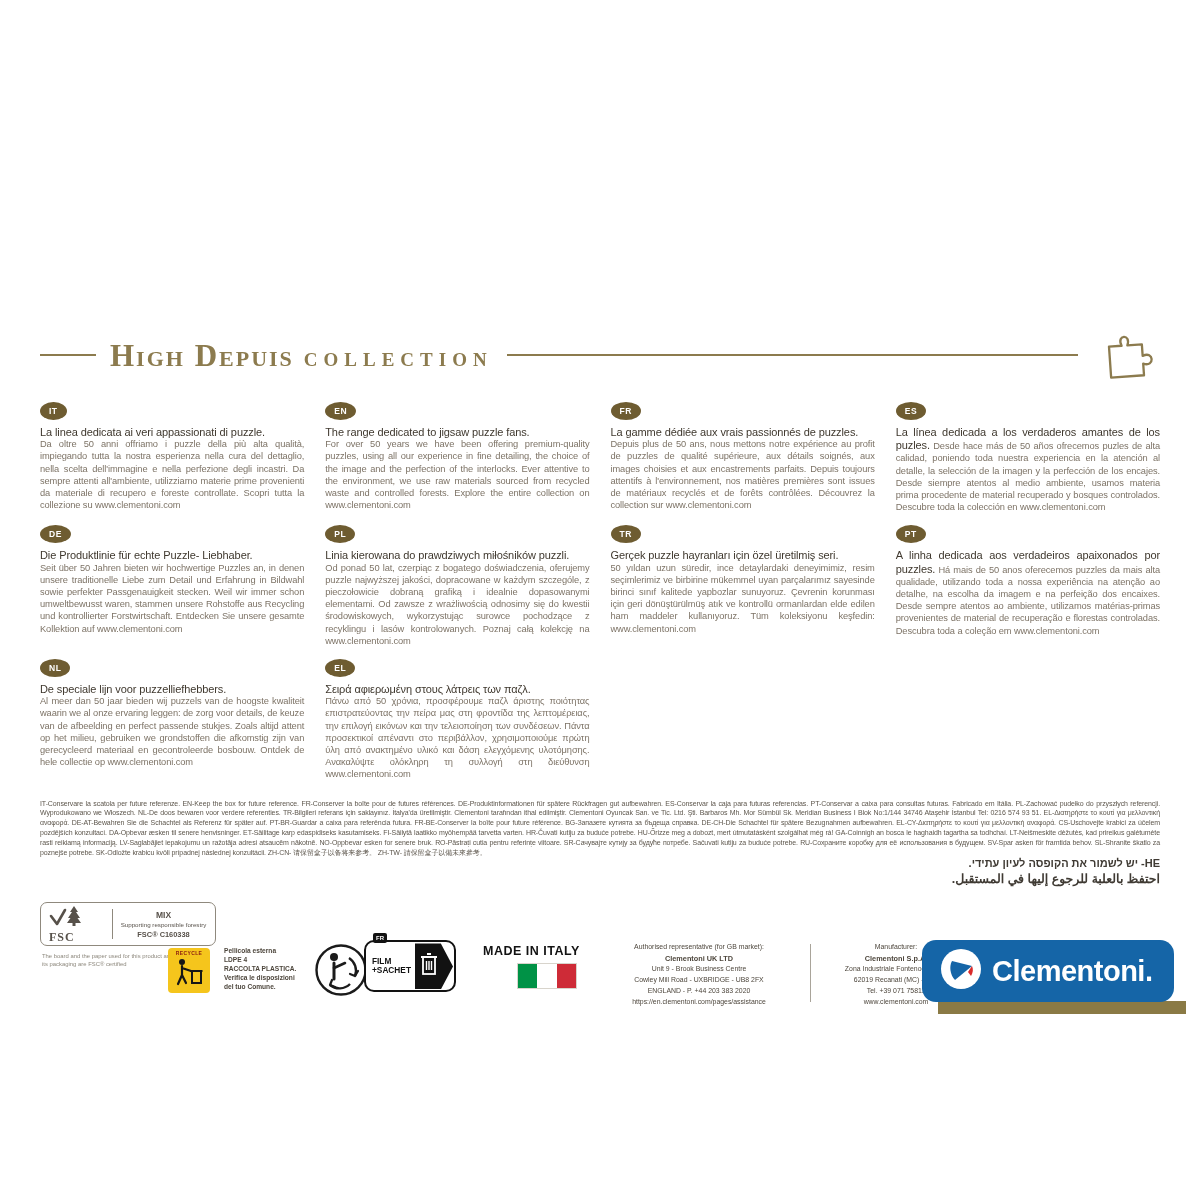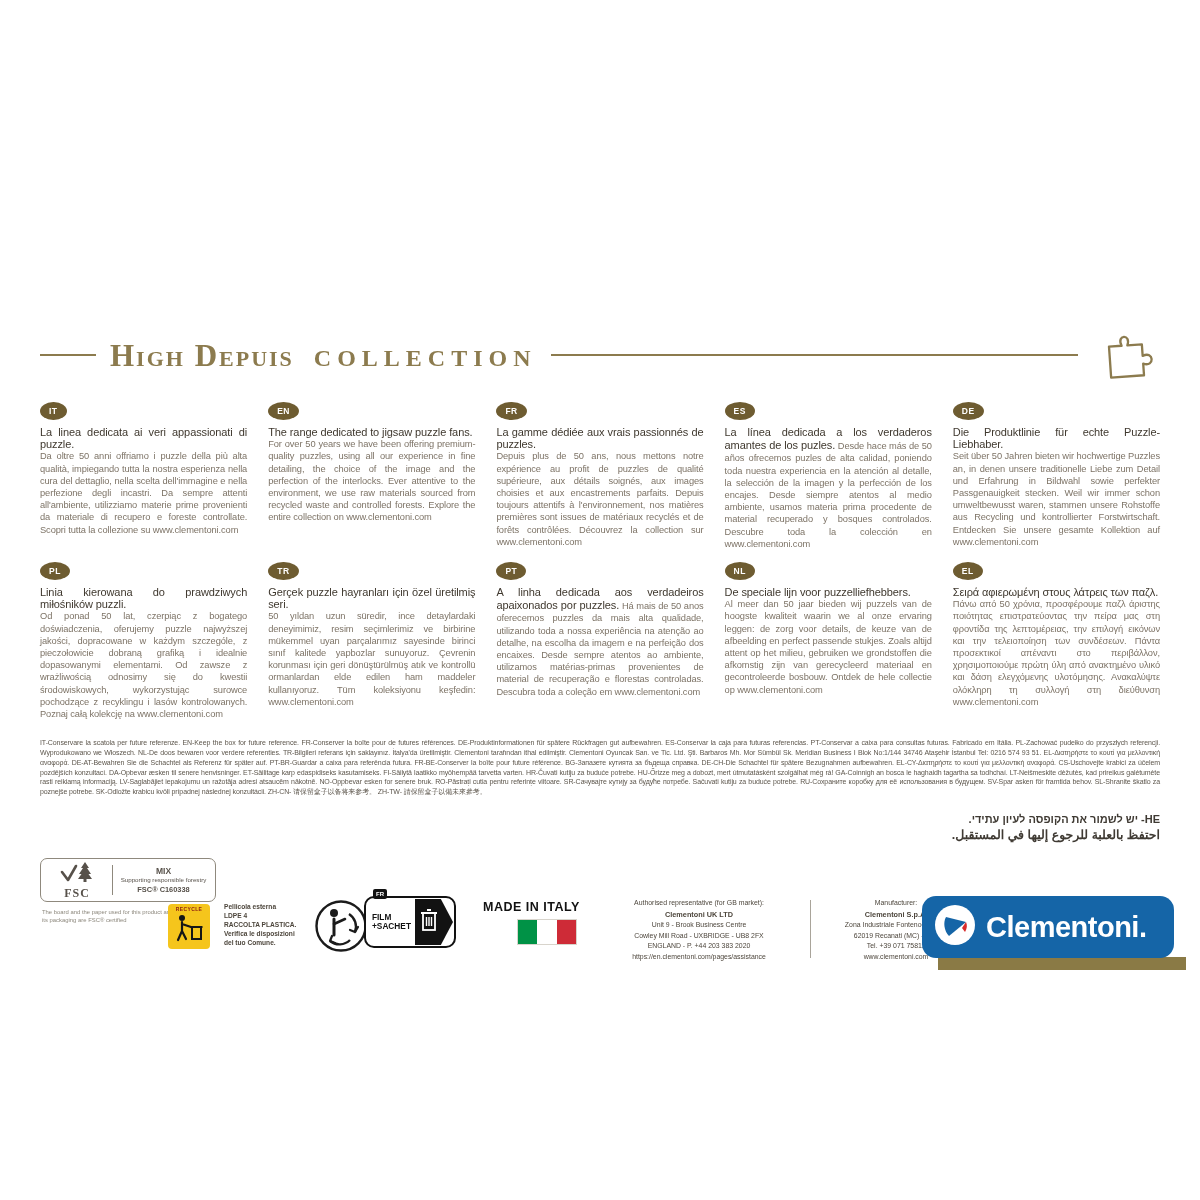--- a/index.html
+++ b/index.html
@@ -10,50 +10,50 @@
   }
 
   
   .header { display:flex; align-items:center; gap:14px; margin-top:322px; }
   .rule { height:2.6px; background:#8c7b4e; }
   .rule-left { width:56px; flex:0 0 auto; }
   .rule-fill { flex:1 1 auto; }
   .hq-title { margin:0; font-family:"Liberation Serif", serif; font-weight:bold;
     color:#8c7b4e; white-space:nowrap; line-height:1; }
   .hq-main { font-size:31px; font-variant:small-caps; letter-spacing:2px; }
-  .hq-sub  { font-size:24px; text-transform:uppercase; letter-spacing:6px; margin-left:20px; }
+  .hq-sub  { font-size:19px; text-transform:uppercase; letter-spacing:6px; margin-left:10px; }
   .puzzle-icon { flex:0 0 auto; margin-left:6px; transform:rotate(-4deg); }
 
   
-  .grid { display:grid; grid-template-columns:repeat(5,1fr); column-gap:21px; row-gap:12px; margin-top:14px; }
+  .grid { display:grid; grid-template-columns:repeat(4,1fr); column-gap:21px; row-gap:12px; margin-top:14px; }
   .lang-block { font-size:9.3px; color:#7d7366; letter-spacing:-0.1px; }
   .badge { display:inline-block; background:#6e5c31; color:#fff; font-size:8.5px;
     font-weight:bold; padding:4px 9px; border-radius:50%; letter-spacing:.5px; }
   .lang-text { margin:6px 0 0 0; text-align:justify; line-height:12.2px; }
   .lang-title { color:#3f382e; font-weight:normal; display:block; font-size:11px; }
   .inline-title .lang-title { display:inline; }
 
   
   .fine-print { margin:18px 0 0 0; font-size:7px; line-height:9.8px; color:#5d564c;
     text-align:justify; letter-spacing:-0.1px; }
 
   
-  .rtl-block { direction:rtl; padding-left:170px; margin-top:16px; color:#3f3a33; }
+  .rtl-block { direction:rtl; padding-left:170px; margin-top:0; color:#3f3a33; }
   .hebrew-line { font-size:11px; font-weight:bold; }
   .arabic-main { font-size:12.5px; font-weight:bold; margin-top:2px; }
   .arabic-sub { font-size:7.5px; margin-top:3px; color:#4d463c; }
   .arabic-sub .made { margin-right:48px; }
 
   
   .bottom { position:relative; margin-top:14px; height:140px; }
 
   .fsc-box { position:absolute; left:0; top:2px; width:176px; height:44px;
     border:1.6px solid #8f897d; border-radius:7px; display:flex; align-items:center;
     padding:3px 8px; box-sizing:border-box; color:#57514a; background:#fff; }
-  .fsc-left { width:56px; text-align:center; }
+  .fsc-left { width:56px; }
   .fsc-brand { font-family:"Liberation Serif", serif; font-weight:bold; font-size:12px; letter-spacing:1px; }
   .fsc-div { width:1px; align-self:stretch; background:#8f897d; margin:3px 7px; }
   .fsc-right { flex:1; text-align:center; line-height:1.25; }
   .fsc-mix { font-size:8.5px; font-weight:bold; }
   .fsc-sup { font-size:6.2px; }
   .fsc-code { font-size:7.4px; font-weight:bold; margin-top:1px; }
   .fsc-caption { position:absolute; left:2px; top:53px; width:132px; font-size:5.9px;
     line-height:1.35; color:#8d887d; }
 
   .recycle-badge { position:absolute; left:128px; top:48px; width:42px; height:45px;
@@ -83,21 +83,21 @@
   .flag div { flex:1; }
   .flag .g { background:#009246; } .flag .w { background:#ffffff; } .flag .r { background:#ce2b37; }
 
   .addr { position:absolute; top:42px; text-align:center; font-size:6.9px; line-height:1.55; color:#4d463c; }
   .addr-uk { left:552px; width:214px; }
   .addr-mfr { left:780px; width:152px; }
   .addr-name { font-weight:bold; font-size:7.3px; }
   .addr-div { position:absolute; left:770px; top:44px; width:1px; height:58px; background:#a9a49a; }
 
   .logo { position:absolute; left:882px; top:40px; width:252px; height:62px; background:#1565a7;
-    border-radius:14px; display:flex; align-items:center; padding-left:11px; box-sizing:border-box; z-index:2; }
+    border-radius:14px; display:flex; align-items:center; padding-left:17px; box-sizing:border-box; z-index:2; }
   .logo-word { color:#fff; font-weight:bold; font-size:29px; letter-spacing:-0.5px; margin-left:9px;
     font-family:"Liberation Sans", sans-serif; }
   .logo-strip { position:absolute; left:898px; top:101px; width:248px; height:13px;
     background:#8a7a45; z-index:1; }
 </style>
 </head>
 <body>
 
 <div class="page">
 

